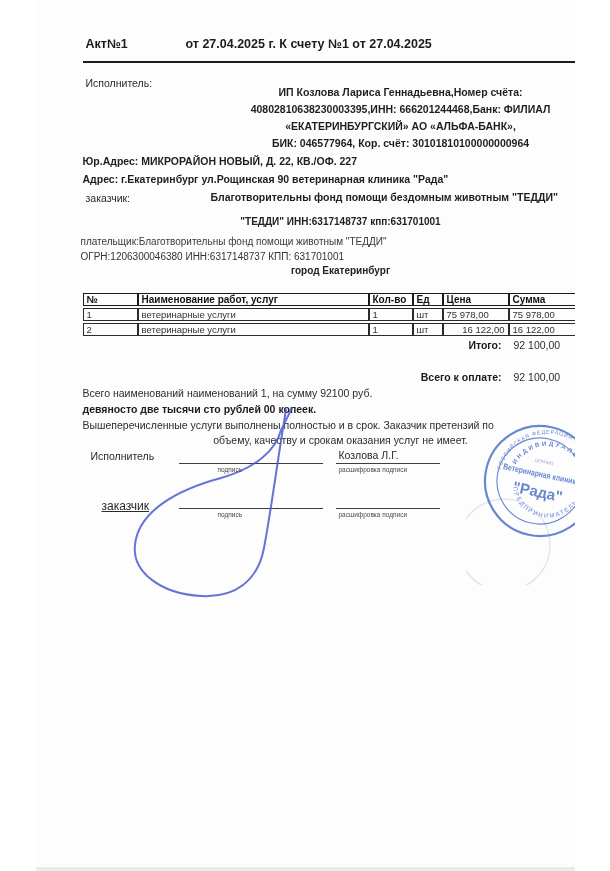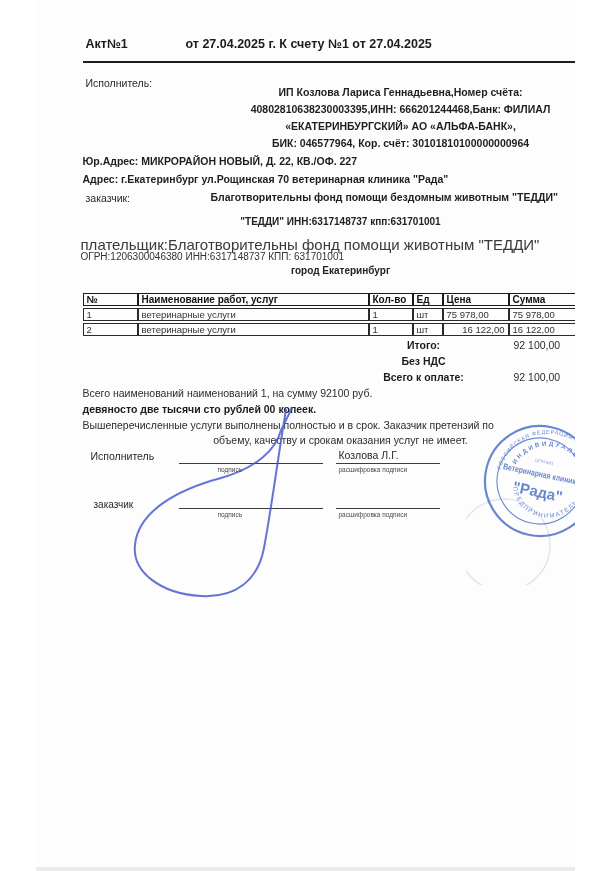--- a/index.html
+++ b/index.html
@@ -18,45 +18,45 @@
   .executor-label { left:50px; top:77px; }
   .executor-block { left:155px; top:84px; width:420px; text-align:center;
     font-size:10.5px; font-weight:bold; color:#1e1e1e; line-height:17px; }
   .addr-block { left:47px; top:152px; width:516px; text-align:left;
     font-size:10.5px; font-weight:bold; color:#1e1e1e; line-height:18px; }
   .customer-label { left:50px; top:192px; }
   .customer-value { left:175px; top:191px; font-size:10.5px; font-weight:bold; color:#1e1e1e; }
 
   .teddy-line { left:47px; top:216px; width:516px; text-align:center;
     font-size:10px; font-weight:bold; color:#222; }
-  .payer-line { left:45px; top:236px; font-size:15px; color:#3a3a3a; }
+  .payer-line { left:45px; top:236px; font-size:10px; color:#3a3a3a; }
   .ogrn-line { left:45px; top:251px; font-size:10px; color:#333; }
   .city-line { left:47px; top:265px; width:516px; text-align:center;
     font-size:10px; font-weight:bold; color:#222; }
 
   table.svc { position:absolute; left:47px; top:291px; border-collapse:separate;
     border-spacing:0 2px; table-layout:fixed; width:508px; }
   table.svc th { border:1.5px solid #1a1a1a; font-size:10px; font-weight:bold;
     text-align:left; padding:0 3px; height:13px; color:#111; }
   table.svc td { border:1px solid #2b2b2b; font-size:9.5px; padding:0 3px;
     height:13px; color:#333; white-space:nowrap; overflow:hidden; }
   td.r { text-align:right; }
 
   .totals { left:310px; top:337px; width:228px; font-size:10.5px; }
   .totals .trow { display:flex; height:16px; line-height:16px; }
-  .totals .tl { flex:1; text-align:center; font-weight:bold; color:#1b1b1b; }
+  .totals .tl { flex:1; text-align:right; font-weight:bold; color:#1b1b1b; }
   .totals .tv { width:72px; padding-left:12px; color:#2e2e2e; }
 
   .sum1 { left:47px; top:387px; font-size:10.5px; color:#2c2c2c; }
   .sum2 { left:47px; top:403px; font-size:10.5px; font-weight:bold; color:#1c1c1c; }
   .sum3 { left:47px; top:419px; font-size:10.5px; color:#2c2c2c; }
   .sum4 { left:47px; top:434px; width:516px; text-align:center; font-size:10.5px; color:#2c2c2c; }
 
   .sig-exec-label { left:55px; top:450px; font-size:10.5px; color:#2a2a2a; }
-  .sig-cust-label { left:58px; top:499px; font-size:10px; color:#2a2a2a; }
+  .sig-cust-label { left:66px; top:499px; font-size:12px; color:#2a2a2a;text-decoration:underline; }
   .sig-name { left:303px; top:449px; font-size:10.5px; color:#2a2a2a; }
   .sline { height:1px; background:#3c3c3c; }
   .sl1 { left:143px; top:463px; width:144px; }
   .sl2 { left:300px; top:463px; width:104px; }
   .sl3 { left:143px; top:508px; width:144px; }
   .sl4 { left:300px; top:508px; width:104px; }
   .cap { font-size:6.5px; color:#4a4a4a; }
   .cap1 { left:182px; top:466px; }
   .cap2 { left:303px; top:466px; }
   .cap3 { left:182px; top:511px; }
@@ -79,21 +79,21 @@
   <div class="abs lbl executor-label">Исполнитель:</div>
   <div class="abs executor-block">
     <div>ИП Козлова Лариса Геннадьевна,Номер счёта:</div>
     <div>40802810638230003395,ИНН: 666201244468,Банк: ФИЛИАЛ</div>
     <div>«ЕКАТЕРИНБУРГСКИЙ» АО «АЛЬФА-БАНК»,</div>
     <div>БИК: 046577964, Кор. счёт: 30101810100000000964</div>
   </div>
 
   <div class="abs addr-block">
     <div>Юр.Адрес: МИКРОРАЙОН НОВЫЙ, Д. 22, КВ./ОФ. 227</div>
-    <div>Адрес: г.Екатеринбург ул.Рощинская 70 ветеринарная клиника "Рада"</div>
+    <div>Адрес: г.Екатеринбург ул.Рощинская 90 ветеринарная клиника "Рада"</div>
   </div>
   <div class="abs lbl customer-label">заказчик:</div>
   <div class="abs customer-value">Благотворительны  фонд помощи бездомным  животным "ТЕДДИ"</div>
 
   <div class="abs teddy-line">"ТЕДДИ"  ИНН:6317148737  кпп:631701001</div>
   <div class="abs payer-line">плательщик:Благотворительны  фонд помощи  животным "ТЕДДИ"</div>
   <div class="abs ogrn-line">ОГРН:1206300046380 ИНН:6317148737 КПП: 631701001</div>
   <div class="abs city-line">город Екатеринбург</div>
 
   <table class="svc">
@@ -134,21 +134,20 @@
       </tr>
     </tbody>
   </table>
 
   <div class="abs totals">
     <div class="trow">
       <span class="tl">Итого:</span>
       <span class="tv">92 100,00</span>
     </div>
     <div class="trow">
-      <span class="tl">Без НДС</span>
       <span class="tv"></span>
     </div>
     <div class="trow">
       <span class="tl">Всего к оплате:</span>
       <span class="tv">92 100,00</span>
     </div>
   </div>
 
   <div class="abs sum1">Всего наименований наименований 1, на сумму 92100 руб.</div>
   <div class="abs sum2">девяносто две тысячи сто  рублей 00 копеек.</div>

